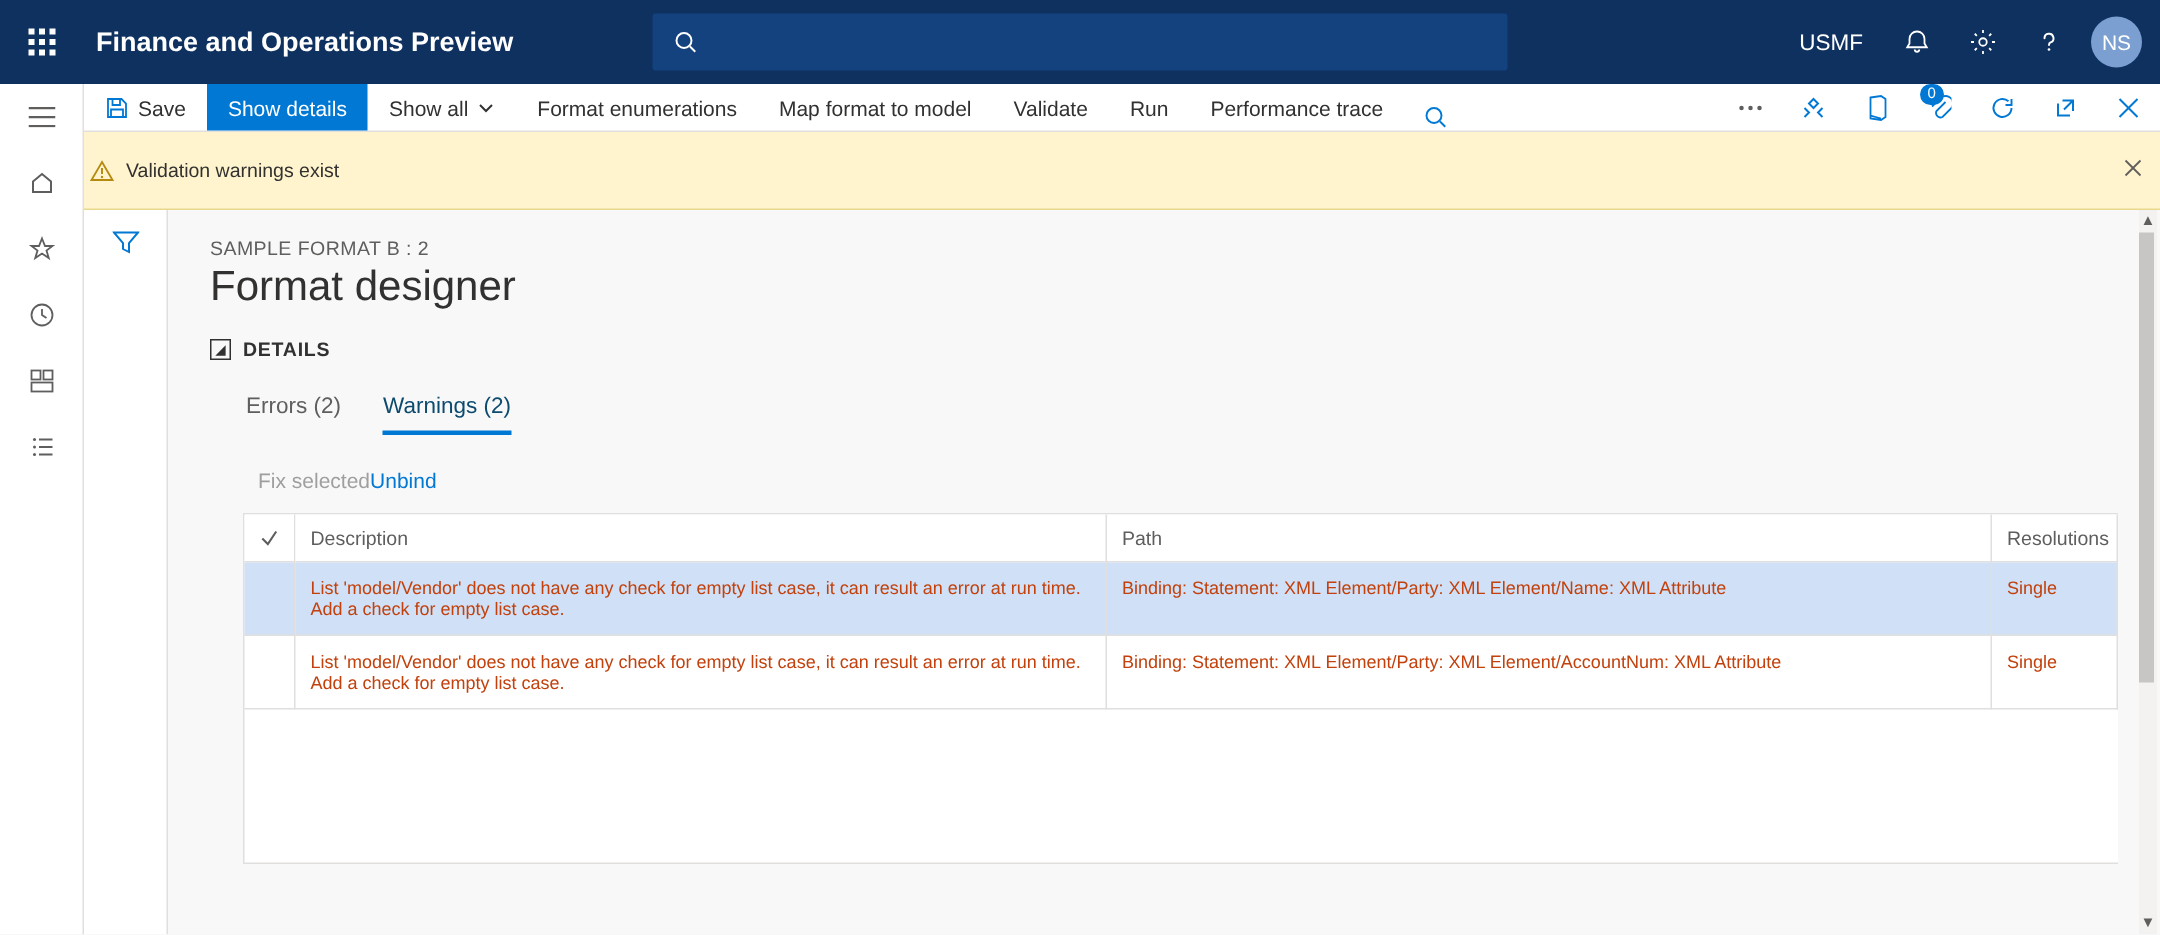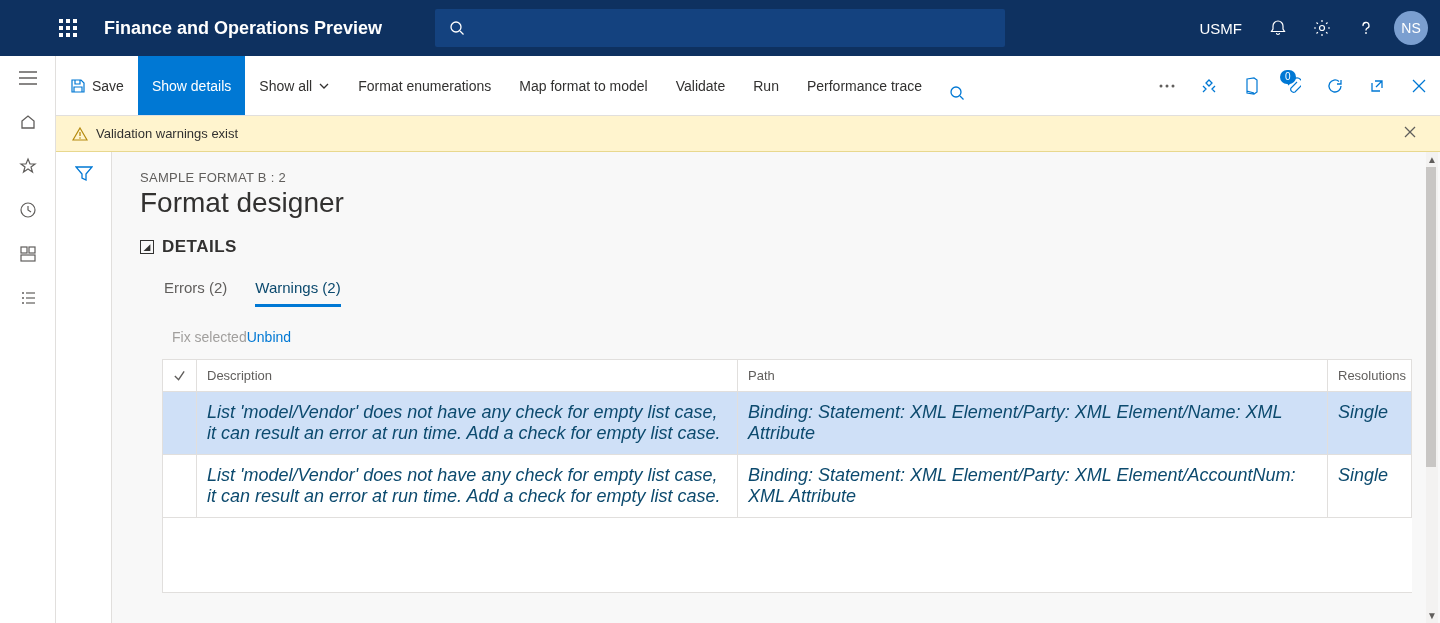--- a/index.html
+++ b/index.html
@@ -14,21 +14,20 @@
   }
   
   .top-bar {
     height: 56px;
     background: #0e3160;
     display: flex;
     align-items: center;
     color: #fff;
     position: relative;
     z-index: 10;
-    padding-left: 40px;
   }
   .waffle {
     width: 56px;
     height: 56px;
     display: flex;
     align-items: center;
     justify-content: center;
     cursor: pointer;
   }
   .waffle-grid {
@@ -107,23 +106,23 @@
     width: 56px; height: 44px;
     display: flex; align-items: center; justify-content: center;
     cursor: pointer;
     color: #605e5c;
   }
 
   .main { flex: 1; display: flex; flex-direction: column; background: #fff; position: relative; }
 
   
   .action-bar {
-    height: 60px;
-    display: flex;
-    align-items: flex-end;
+    height: 32px;
+    display: flex;
+    align-items: flex-start;
     border-bottom: 1px solid #e1dfdd;
     background: #fff;
     font-size: 14px;
   }
   .action-btn {
     height: 100%;
     display: flex;
     align-items: center;
     padding: 0 14px;
     cursor: pointer;
@@ -156,26 +155,26 @@
     color: #fff;
     border-radius: 10px;
     font-size: 10px;
     padding: 0 5px;
     height: 14px;
     display: flex; align-items: center;
   }
 
   
   .banner {
-    height: 36px;
+    height: 52px;
     background: #fff4ce;
     border-bottom: 1px solid #e8d88e;
     display: flex;
     align-items: center;
-    padding: 0 16px;
+    padding: 0 4px;
     font-size: 13px;
     color: #323130;
   }
   .banner svg { margin-right: 8px; }
   .banner .close {
     margin-left: auto;
     cursor: pointer;
     color: #605e5c;
   }
 
@@ -229,21 +228,21 @@
     margin-top: 18px;
     cursor: pointer;
   }
   .details-toggle .tri {
     width: 14px; height: 14px;
     border: 1px solid #323130;
     display: flex; align-items: center; justify-content: center;
     font-size: 9px;
   }
   .details-toggle .label {
-    font-size: 17px; font-weight: 600; letter-spacing: .5px;
+    font-size: 13px; font-weight: 600; letter-spacing: .5px;
   }
 
   .tabs {
     display: flex;
     gap: 28px;
     margin-top: 22px;
     padding-left: 24px;
   }
   .tab {
     font-size: 15px;
@@ -285,23 +284,22 @@
     padding: 8px 10px;
     font-size: 13px;
     color: #605e5c;
     background: #fff;
   }
   .grid-head .check { display:flex; align-items:center; justify-content:center; color:#605e5c;}
   .grid-row .cell {
     border-right: 1px solid #e1dfdd;
     border-bottom: 1px solid #e1dfdd;
     padding: 10px 10px;
-    font-size: 18px;
-    color: #0c4a6e;
-    font-style: italic;
+    font-size: 12px;
+    color: #c2410c;
   }
   .grid-row.selected .cell { background: #cfe0f7; }
   .grid-row .check { display:flex; align-items:center; justify-content:center; }
   .grid-body { min-height: 200px; }
 </style>
 </head>
 <body>
 
 <div class="top-bar">
   <div class="waffle">

